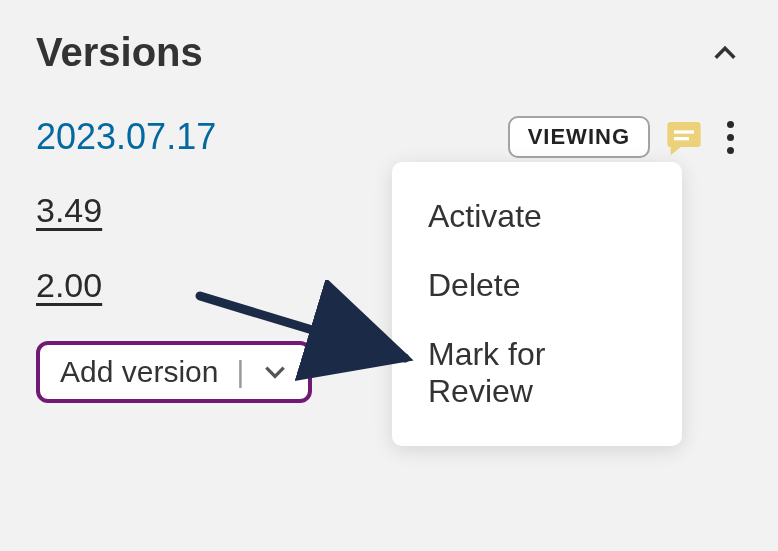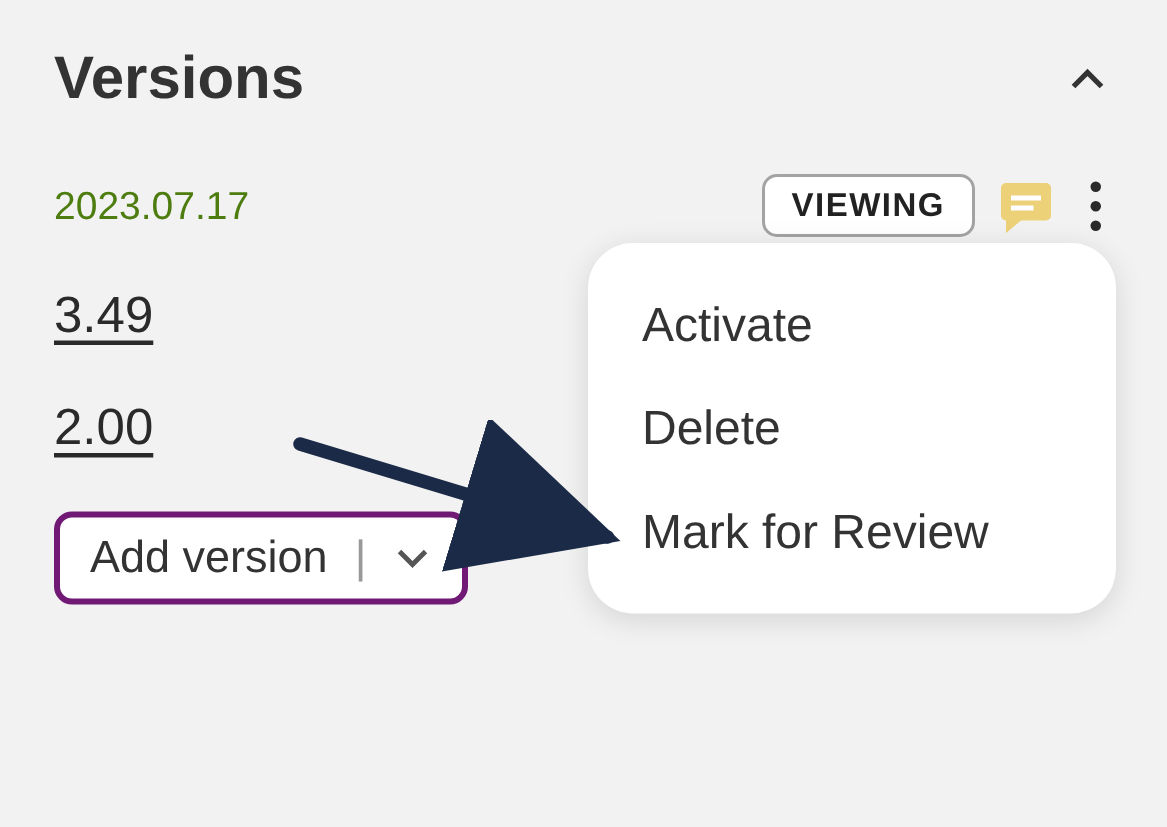--- a/index.html
+++ b/index.html
@@ -37,22 +37,22 @@
   }
   .chevron-up svg { width: 28px; height: 28px; stroke: #333; stroke-width: 3; fill: none; }
 
   .version-current-row {
     display: flex;
     align-items: center;
     justify-content: space-between;
     margin-bottom: 32px;
   }
   .version-current {
-    font-size: 26px;
-    color: #4d7c0f;
+    font-size: 36px;
+    color: #0369a1;
   }
   .right-cluster {
     display: flex;
     align-items: center;
     gap: 12px;
   }
   .status-pill {
     border: 2px solid #a3a3a3;
     border-radius: 10px;
     padding: 6px 18px;
@@ -112,23 +112,23 @@
   }
   .add-version-btn .chev {
     display: flex; align-items: center;
   }
   .add-version-btn .chev svg { width: 26px; height: 26px; stroke: #555; stroke-width: 3; fill: none; }
 
   .dropdown {
     position: absolute;
     left: 392px;
     top: 162px;
-    width: 352px;
+    width: 290px;
     background: #fff;
-    border-radius: 30px;
+    border-radius: 10px;
     box-shadow: 0 4px 20px rgba(0,0,0,0.12);
     padding: 20px 0;
   }
   .dropdown-item {
     font-size: 32px;
     color: #333;
     padding: 16px 36px;
     cursor: pointer;
   }
 

